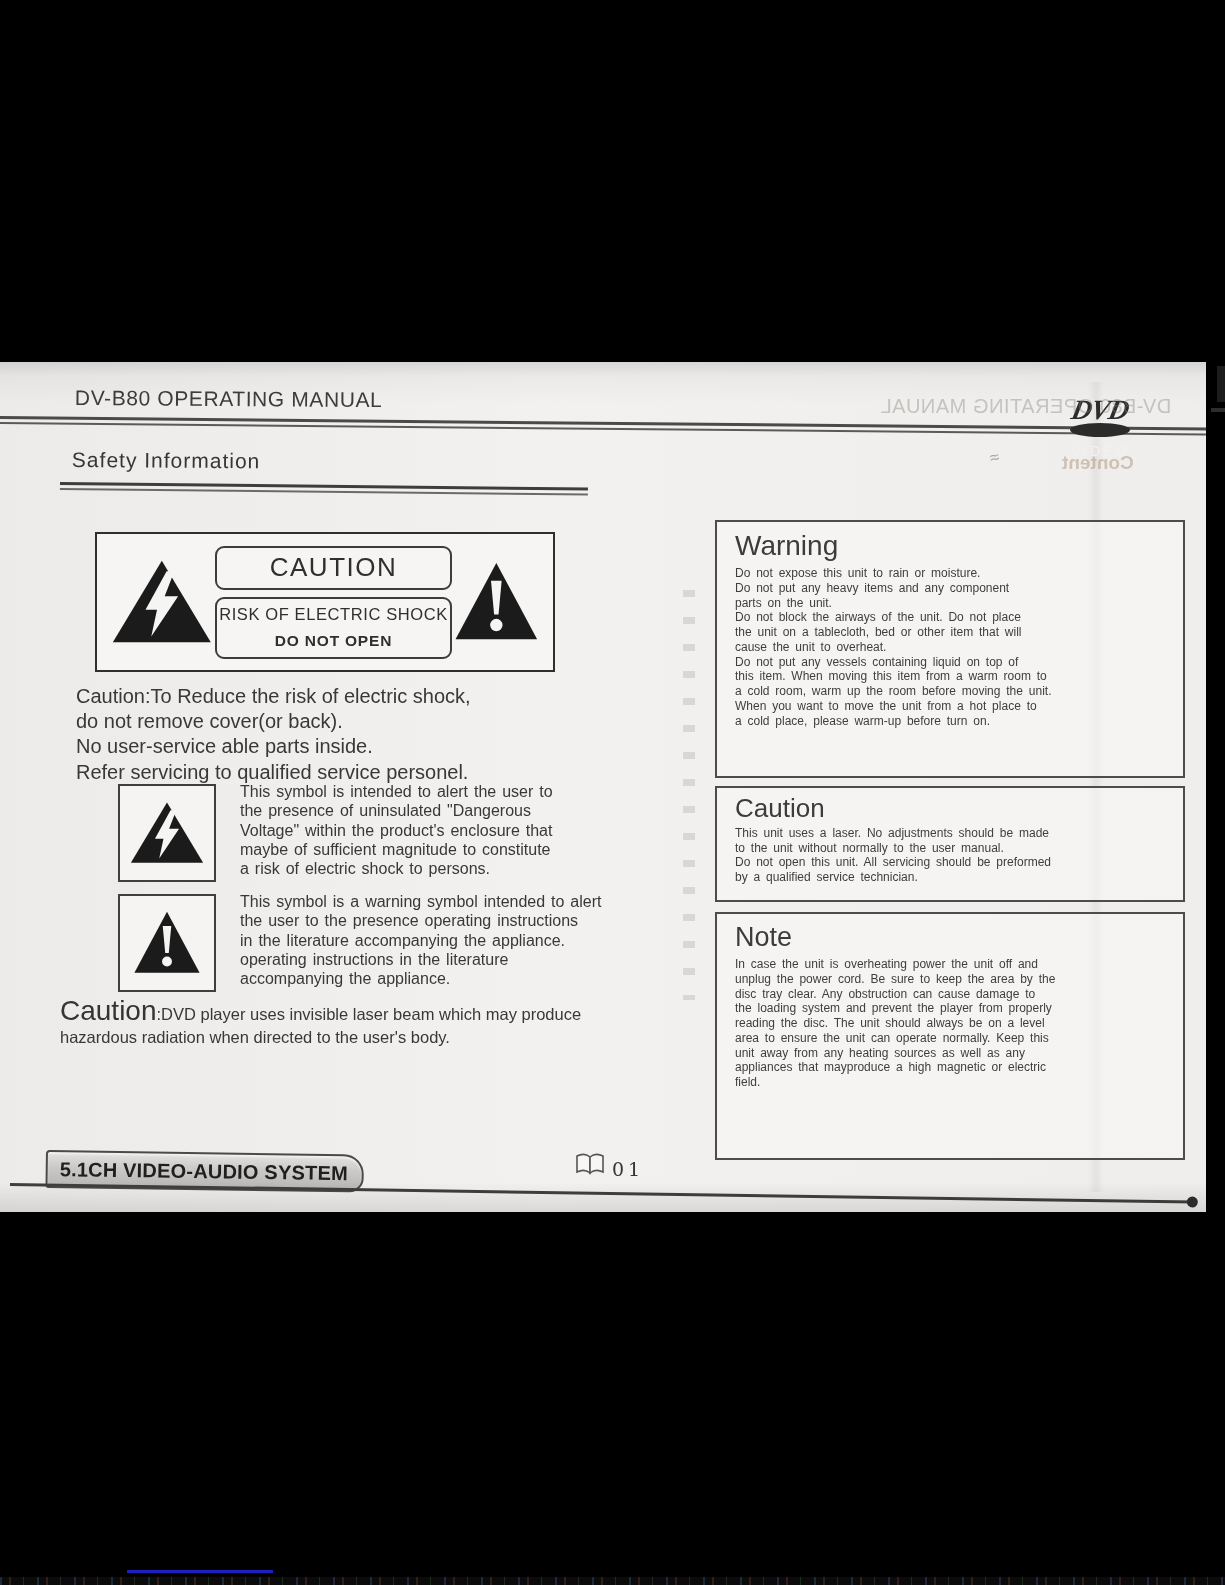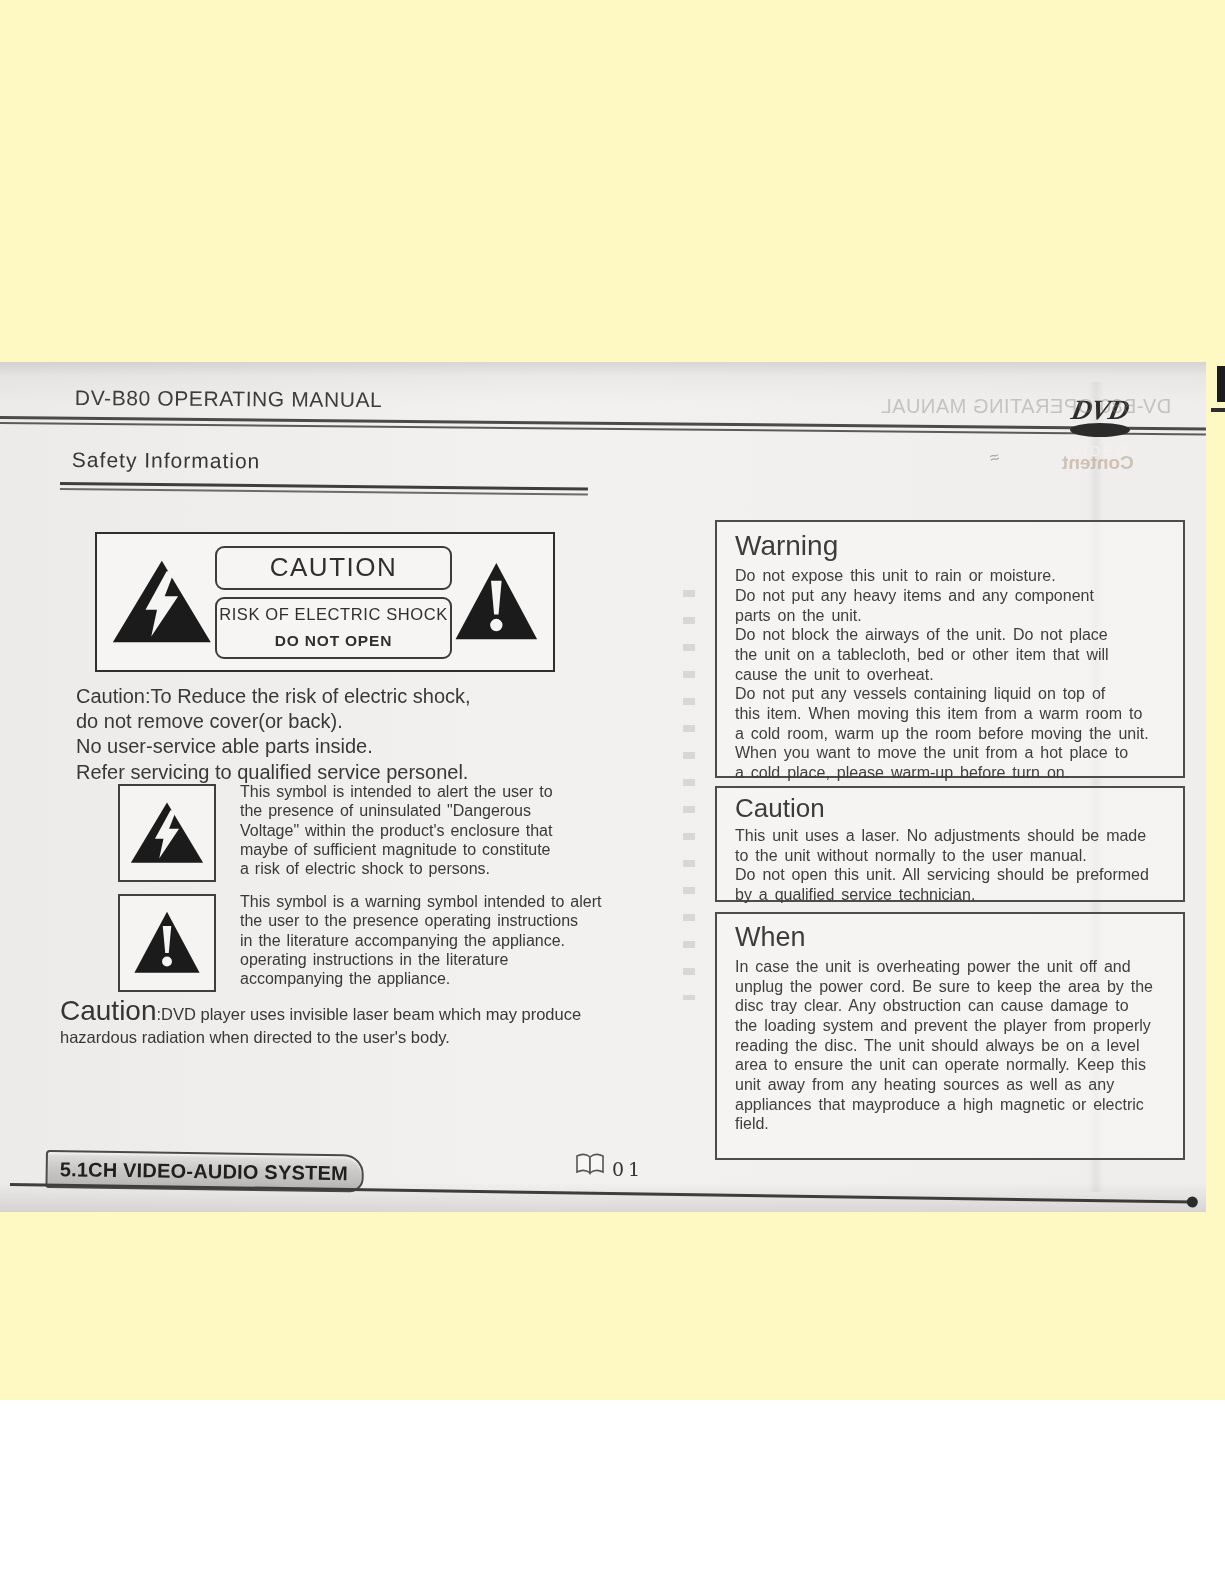--- a/index.html
+++ b/index.html
@@ -1,17 +1,17 @@
 <!DOCTYPE html>
 <html><head>
 <meta charset="utf-8">
 <style>
   html,body{margin:0;padding:0;background:#ffffff;}
   .canvas{
-    position:relative;width:1225px;height:1400px;overflow:hidden;background:#fef9c3;
+    position:relative;width:1225px;height:1585px;overflow:hidden;background:#000000;
     font-family:"Liberation Sans",sans-serif;color:#3a3a3a;
   }
   .abs{position:absolute;}
   .pre{white-space:pre-line;}
 
   
   .scan{
     position:absolute;left:0;top:362px;width:1206px;height:850px;
     background:
       linear-gradient(180deg, rgba(0,0,0,0.11) 0px, rgba(0,0,0,0.03) 14px, rgba(0,0,0,0) 42px),
@@ -62,21 +62,21 @@
   .sym-text1{left:240px;top:420px;width:390px;font-size:16px;line-height:1.21;word-spacing:1.5px;color:#383838;}
   .sym-text2{left:240px;top:530px;width:396px;font-size:16px;line-height:1.21;word-spacing:1.5px;color:#383838;}
 
   .laser-note{left:60px;top:633px;width:560px;color:#383838;}
   .laser-note .big{font-size:28px;color:#343434;}
   .laser-note .rest{font-size:16.5px;line-height:1.3;}
 
   
   .rbox{left:715px;width:470px;border:2px solid #4c4c4c;box-sizing:border-box;background:rgba(249,248,246,0.55);padding:8px 22px 6px 18px;}
   .rbox .title{font-size:28px;line-height:1.15;color:#3c3c3c;margin-bottom:4px;}
-  .rbox .body{font-size:16px;line-height:1.23;word-spacing:2.5px;color:#3e3e3e;}
+  .rbox .body{font-size:12px;line-height:1.23;word-spacing:2.5px;color:#3e3e3e;}
   .box-warning{top:158px;height:258px;}
   .box-caution{top:424px;height:116px;padding-top:6px;}
   .box-caution .title{font-size:26px;margin-bottom:2px;}
   .box-note{top:550px;height:248px;}
   .box-note .title{font-size:27px;}
   .fda-line{font-size:16px;letter-spacing:0.3px;color:#3c3c3c;margin:2px 0 2px;}
 
   
   .badge{
     left:46px;top:788px;width:318px;height:38px;box-sizing:border-box;
@@ -205,21 +205,21 @@
 
     <div class="abs rbox box-caution">
       <div class="title">Caution</div>
       <div class="body pre">This unit uses a laser.  No adjustments should be made
 to the unit without normally to the user manual.
 Do not open this unit.  All servicing should be preformed
 by a qualified service technician.</div>
     </div>
 
     <div class="abs rbox box-note">
-      <div class="title">When</div>
+      <div class="title">Note</div>
       <div class="body pre">In case the unit is overheating power the unit off and
 unplug the power cord. Be sure to keep the area by the
 disc tray clear.  Any obstruction can cause damage to
 the loading system and prevent the player from properly
 reading the disc.  The unit should always be on a level
 area to ensure the unit can operate normally.  Keep this
 unit away from any heating sources as well as any
 appliances that mayproduce a high magnetic or electric
 field.</div>
     </div>

